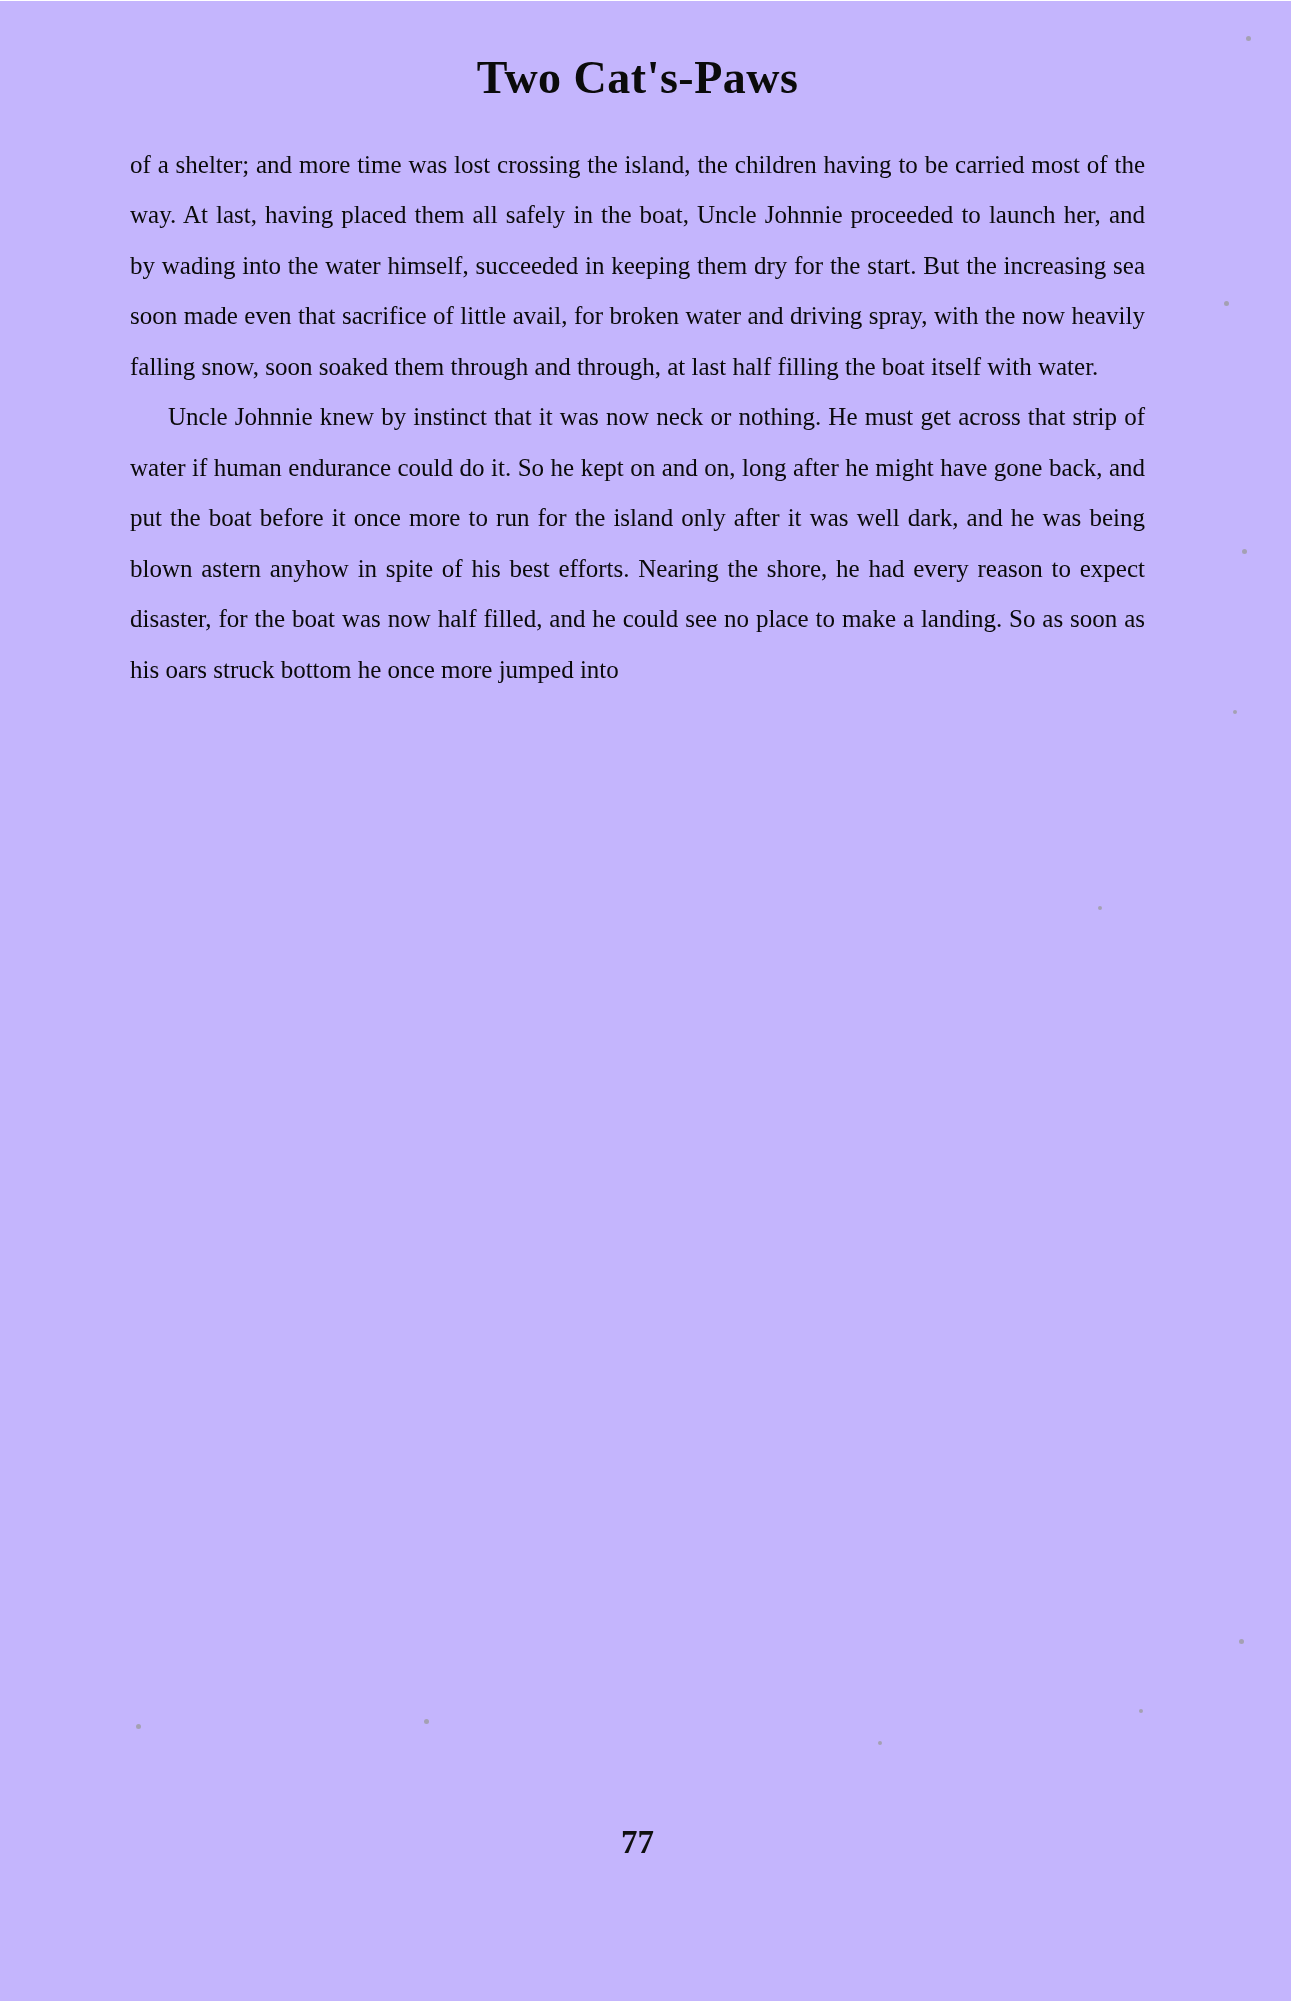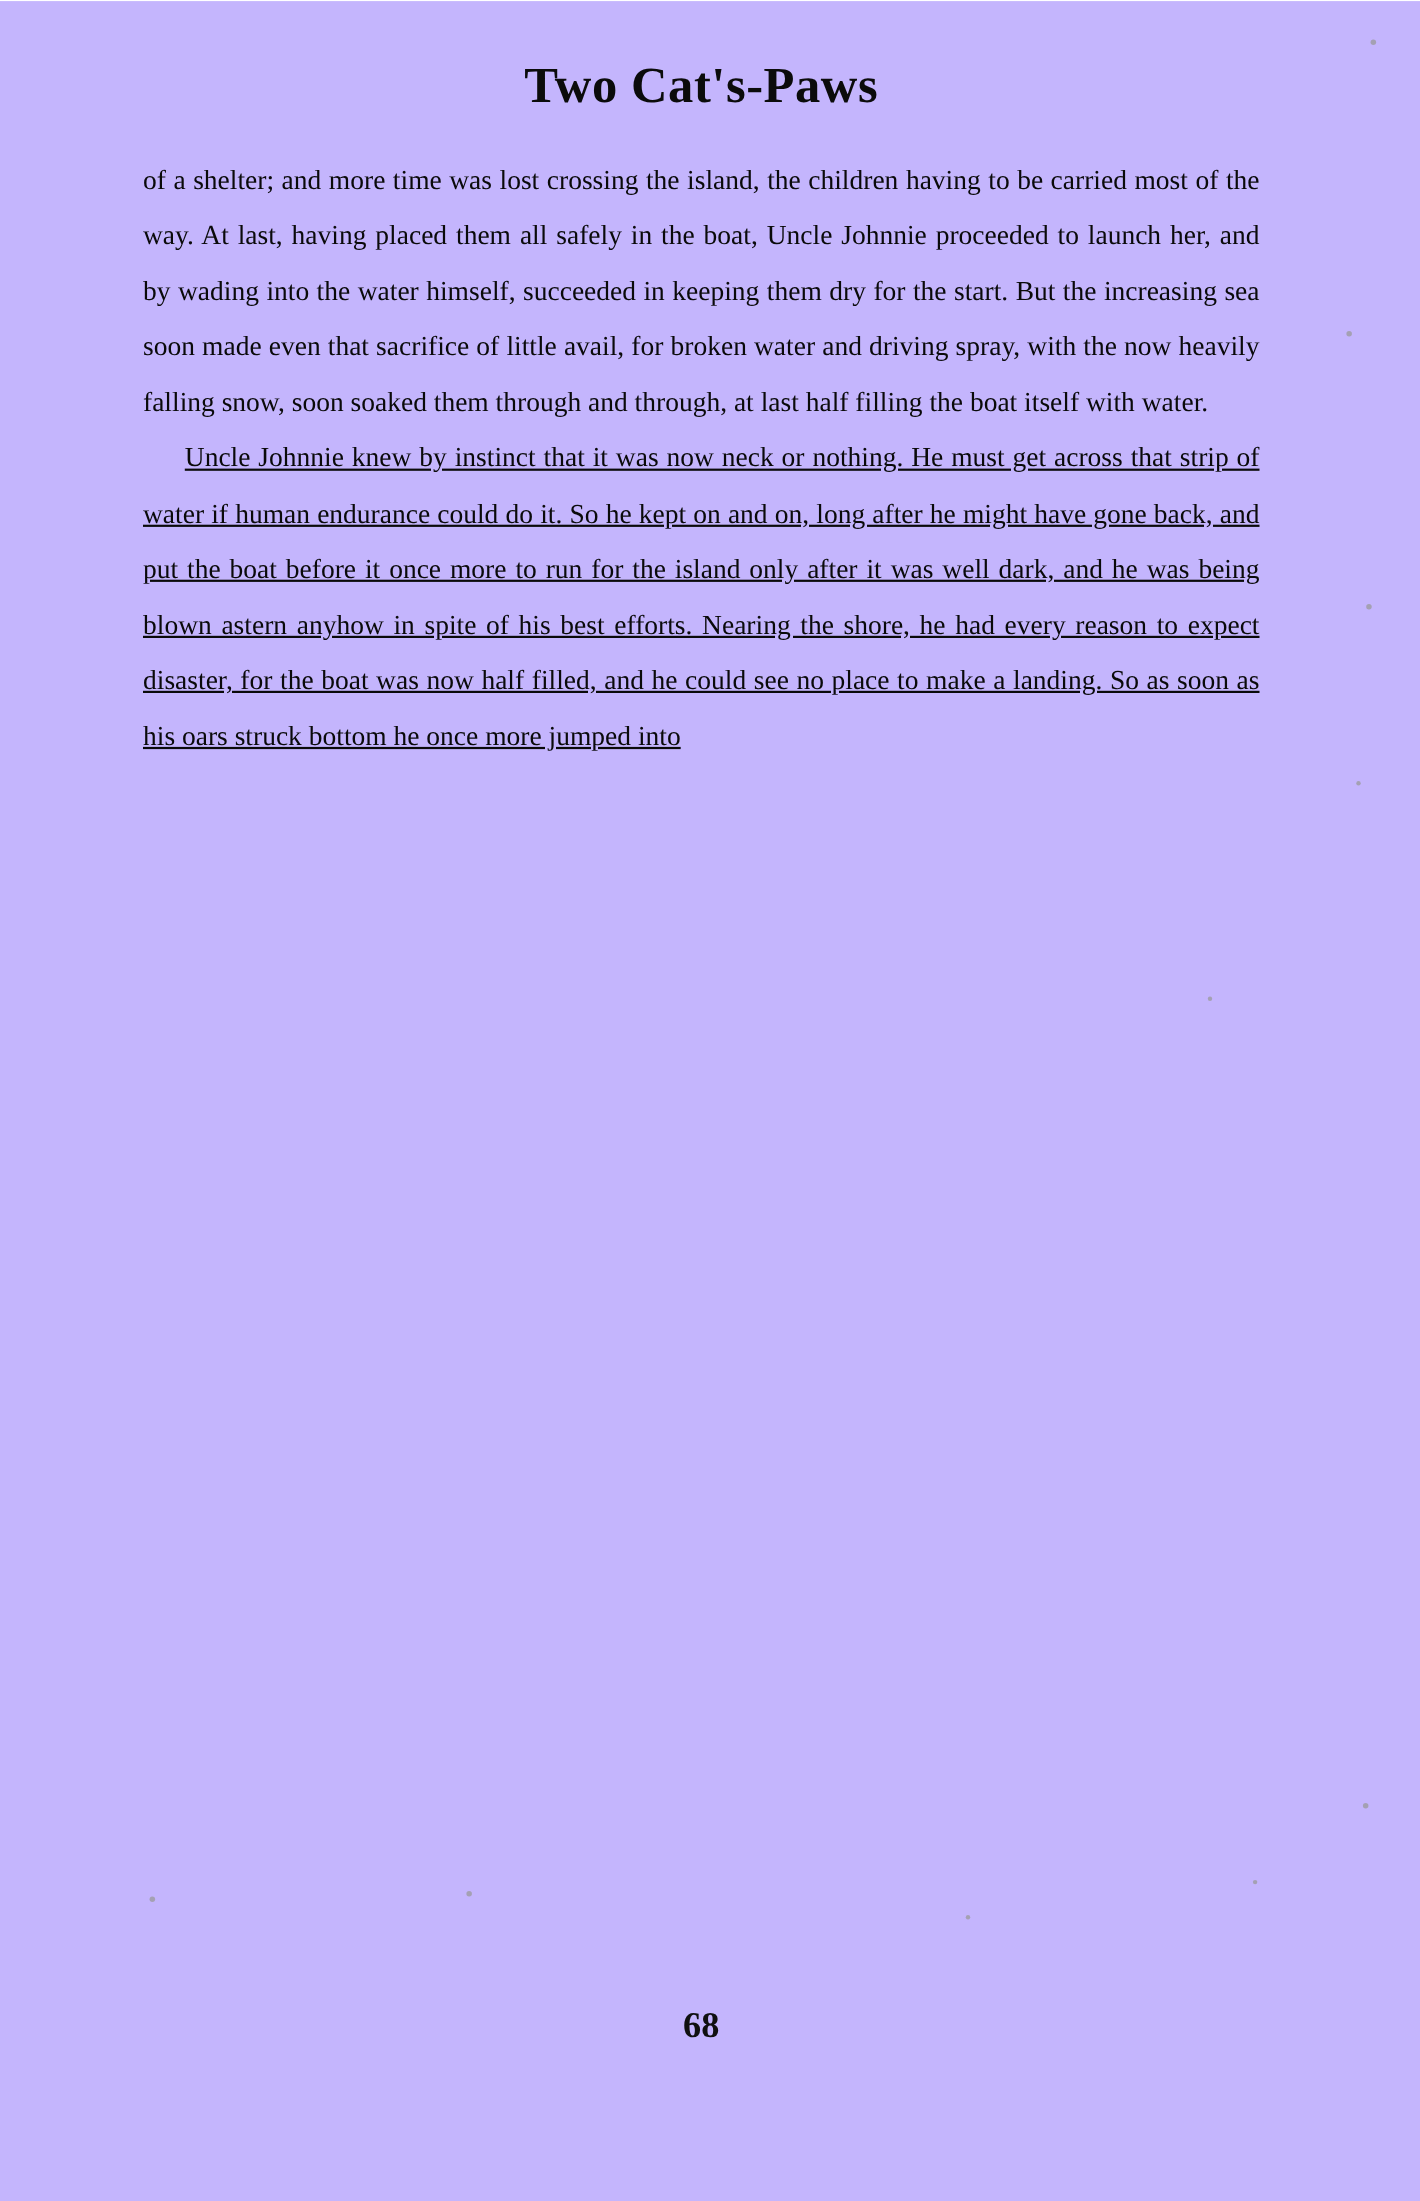--- a/index.html
+++ b/index.html
@@ -40,21 +40,20 @@
     text-align: justify;
     text-justify: inter-word;
     -webkit-hyphens: none;
     hyphens: none;
   }
   .body-text p {
     margin: 0;
   }
   .body-text p.indent {
     text-indent: 38px;
-    text-decoration: underline;
   }
   .folio {
     position: absolute;
     left: 0;
     right: 0;
     bottom: -8px;
     text-align: center;
     font-family: "Liberation Serif", serif;
     font-size: 33px;
     font-weight: 700;
@@ -86,16 +85,16 @@
 
   <div class="page-inner">
 
     <h1 class="running-head">Two Cat's-Paws</h1>
 
     <div class="body-text">
       <p>of a shelter; and more time was lost crossing the island, the children having to be carried most of the way. At last, having placed them all safely in the boat, Uncle Johnnie proceeded to launch her, and by wading into the water himself, succeeded in keeping them dry for the start. But the increasing sea soon made even that sacrifice of little avail, for broken water and driving spray, with the now heavily falling snow, soon soaked them through and through, at last half filling the boat itself with water.</p>
       <p class="indent">Uncle Johnnie knew by instinct that it was now neck or nothing. He must get across that strip of water if human endurance could do it. So he kept on and on, long after he might have gone back, and put the boat before it once more to run for the island only after it was well dark, and he was being blown astern anyhow in spite of his best efforts. Nearing the shore, he had every reason to expect disaster, for the boat was now half filled, and he could see no place to make a landing. So as soon as his oars struck bottom he once more jumped into</p>
     </div>
 
-    <div class="folio">68</div>
+    <div class="folio">77</div>
 
   </div>
 </div>
 
 </body></html>

